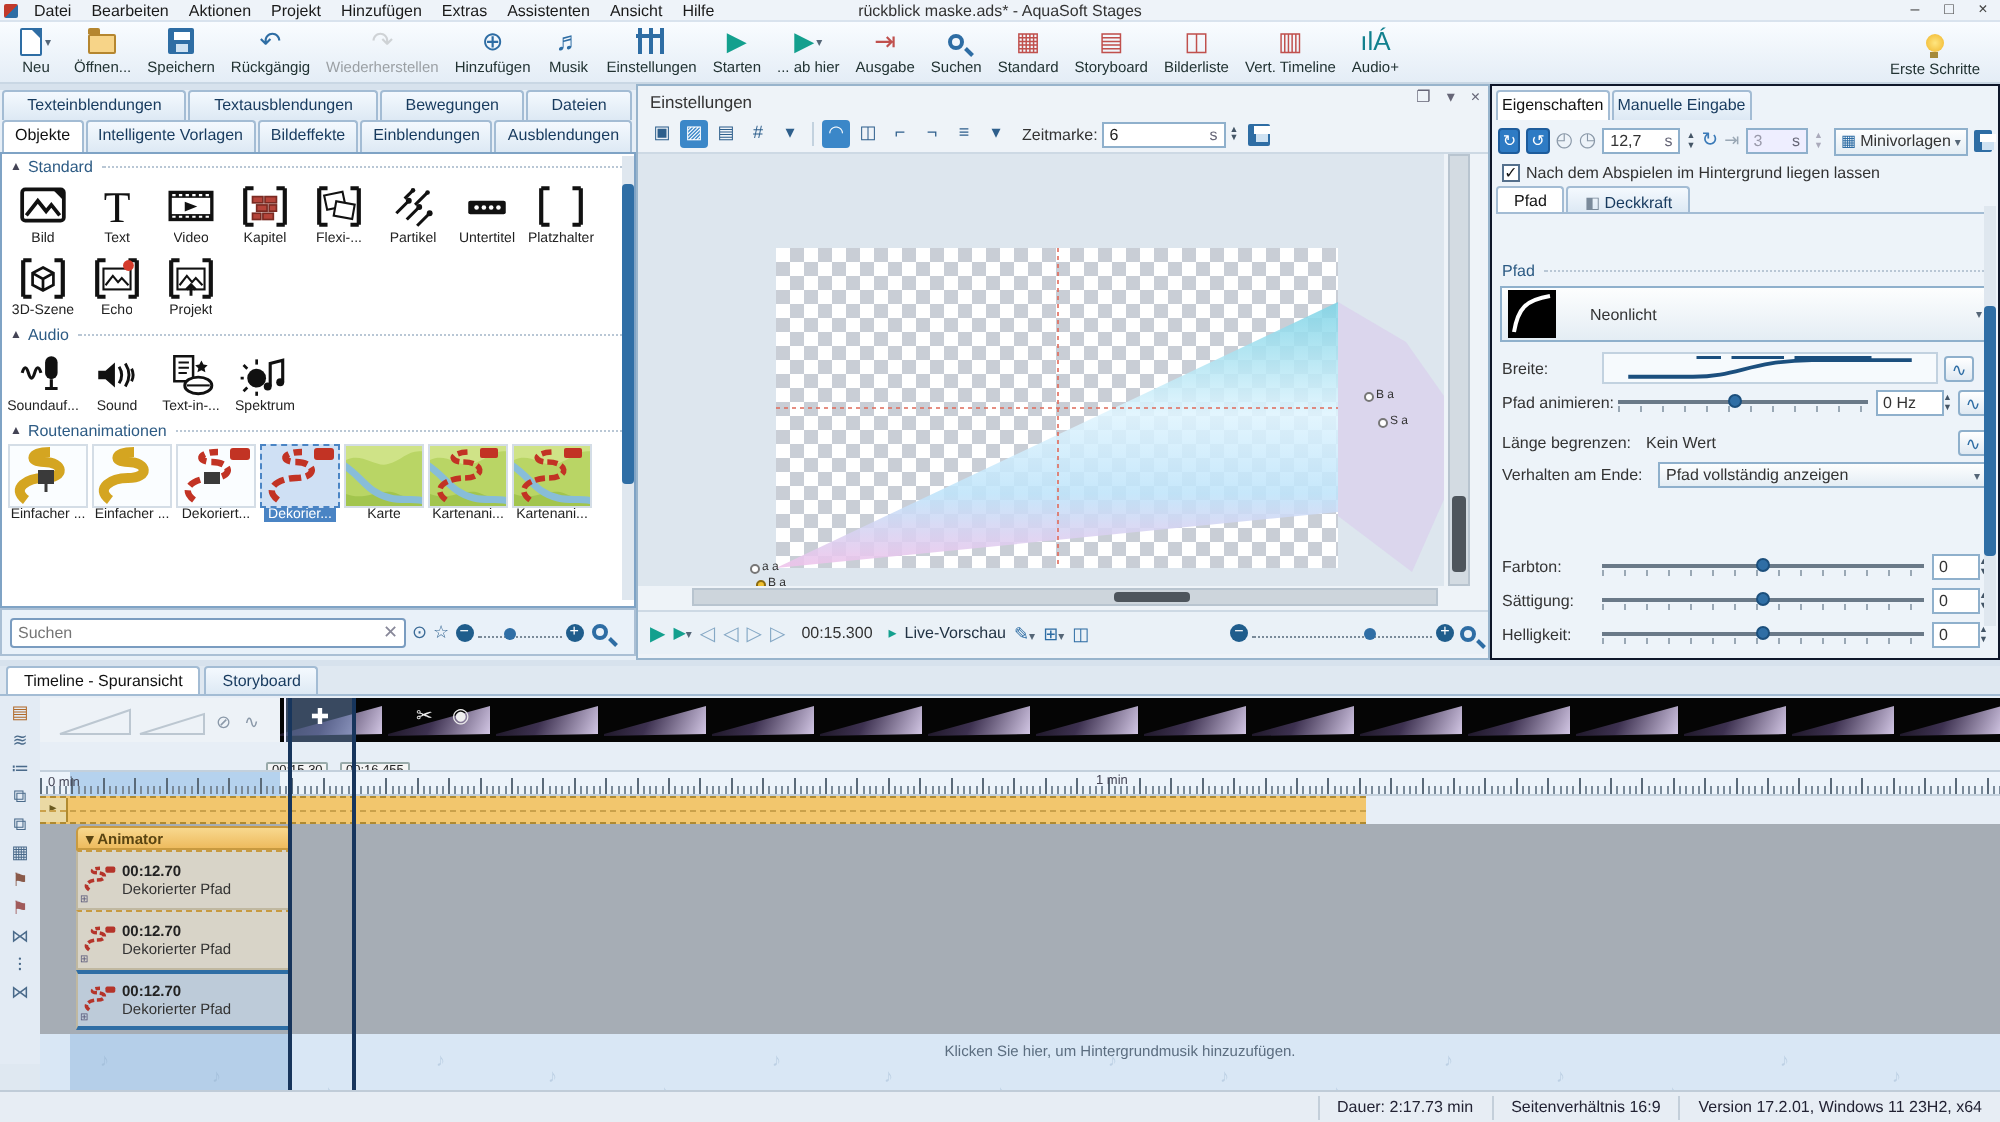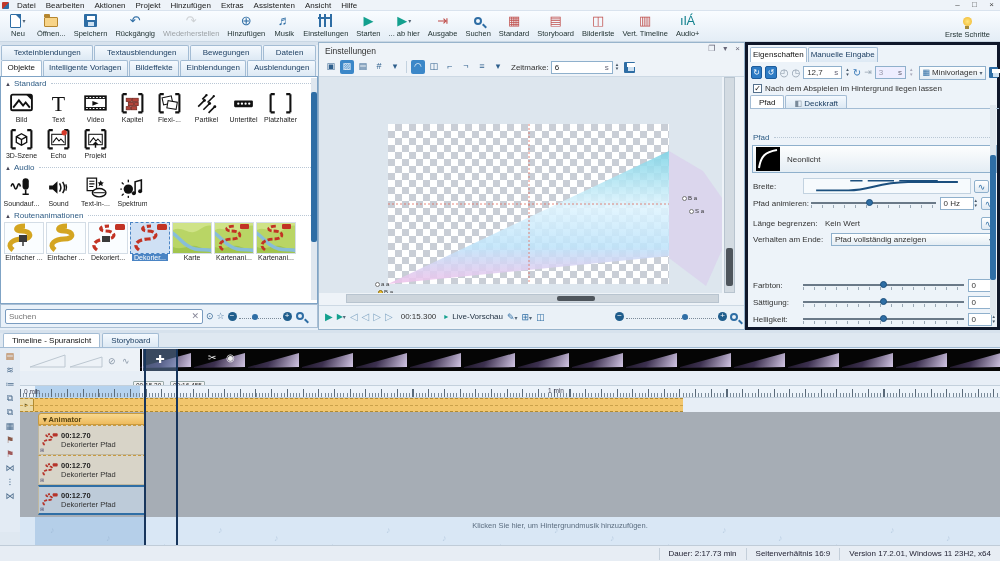--- a/index.html
+++ b/index.html
@@ -87,21 +87,21 @@
 #hscroll{position:absolute;left:27px;top:251px;width:373px;height:9px;background:#cdd5dc;border:1px solid #b8c4cf}
 #hscroll .th{position:absolute;top:1px;height:5px;background:#4e555c;border-radius:2px}
 #transport{position:absolute;left:0;bottom:2px;width:425px;height:22px;background:#eaf1f7;border-top:1px solid #cdd9e4;display:flex;align-items:center;gap:4px;padding:0 6px}
 .tp-g{font-size:10px;color:#2e6da4}
 .tp-g.teal{color:#13a08e}
 .tp-g.lite{color:#85a8c5}
 #tp-time{font-size:8px;color:#333;margin:0 4px}
 #live-label{font-size:8px;color:#234}
 #tp-zoom{margin-left:auto}
 
-#props{position:absolute;left:745px;top:42px;width:255px;height:288px;background:#edf3f9;border:3px solid #0f172a}
+#props{position:absolute;left:745px;top:42px;width:255px;height:288px;background:#edf3f9;border:1px solid #0f172a}
 #props .row{position:absolute;left:0;width:253px;display:flex;align-items:center;font-size:8px;color:#333}
 .ptab-row{position:absolute;left:2px;top:2px;display:flex;height:15px}
 .subtab-row{position:absolute;left:2px;top:50px;display:flex;height:14px;width:249px;border-bottom:1px solid #a3bcd4}
 .sq-btn{width:14px;height:13px;border:1px solid #8fb0cc;background:linear-gradient(#fff,#e2ecf4);border-radius:2px;text-align:center;line-height:12px;font-size:8px;color:#2e5f8c}
 .sq-btn.on{background:#2e7bc4;color:#fff;border-color:#1d5c9c}
 .curvebtn{width:15px;height:13px;border:1px solid #8fb0cc;background:linear-gradient(#fff,#dfe9f2);color:#2f6ea5;text-align:center;line-height:12px;border-radius:2px;font-size:9px}
 .cb{width:9px;height:9px;border:1px solid #55708c;background:#fff;display:inline-flex;align-items:center;justify-content:center;font-size:8px;color:#111;margin-right:3px}
 .slider{position:relative;height:11px}
 .sl-track{position:absolute;left:0;right:0;top:4px;height:1.5px;background:#6a7988}
 .sl-ticks{position:absolute;left:0;right:0;top:7px;height:3px;background:repeating-linear-gradient(90deg,#9aa8b5 0 1px,transparent 1px 11px)}
@@ -162,20 +162,21 @@
       <span class="menu-item">Datei</span>
       <span class="menu-item">Bearbeiten</span>
       <span class="menu-item">Aktionen</span>
       <span class="menu-item">Projekt</span>
       <span class="menu-item">Hinzufügen</span>
       <span class="menu-item">Extras</span>
       <span class="menu-item">Assistenten</span>
       <span class="menu-item">Ansicht</span>
       <span class="menu-item">Hilfe</span>
     </span>
+  <span id="win-title">rückblick maske.ads* - AquaSoft Stages</span>
   <span id="winctl">
     <span class="wbtn">–</span>
     <span class="wbtn">□</span>
     <span class="wbtn">×</span>
   </span>
 </div>
 
 <div id="toolbar">
     <div class="tb-item">
      <span class="tb-ico-row">
@@ -717,21 +718,21 @@
   </div>
   <div class="subtab-row" id="psubtabs">
       <span class="tab active" style="flex:0 0 auto;padding:0 8px">Pfad</span>
       <span class="tab" style="flex:0 0 auto;padding:0 8px"><span class="gico" style="color:#7a8a9a;font-size:8px">◧</span> Deckkraft</span>
     </div>
   <div class="row" style="top:88px;padding:0 5px;color:#2d5b84">
     <span>Pfad</span>
       <span class="dashline"></span>
   </div>
   <div class="row" style="top:100px;left:4px;width:245px;height:28px">
-    <span class="ddbox" style="flex:1;height:28px;gap:7px">
+    <span class="ddbox" style="flex:1;height:28px;gap:17px">
       <svg width="24" height="24" viewBox="0 0 24 24">
           <rect width="24" height="24" fill="#000"></rect>
           <path d="M3 21 C 5 9 9 5 21 3" stroke="#fff" stroke-width="2" fill="none"></path>
         </svg>
       <span>Neonlicht</span>
       <span class="dd" style="margin-left:auto">▾</span>
     </span>
   </div>
   <div class="row" style="top:133px;padding:0 5px">
     <span style="width:50px">Breite:</span>

